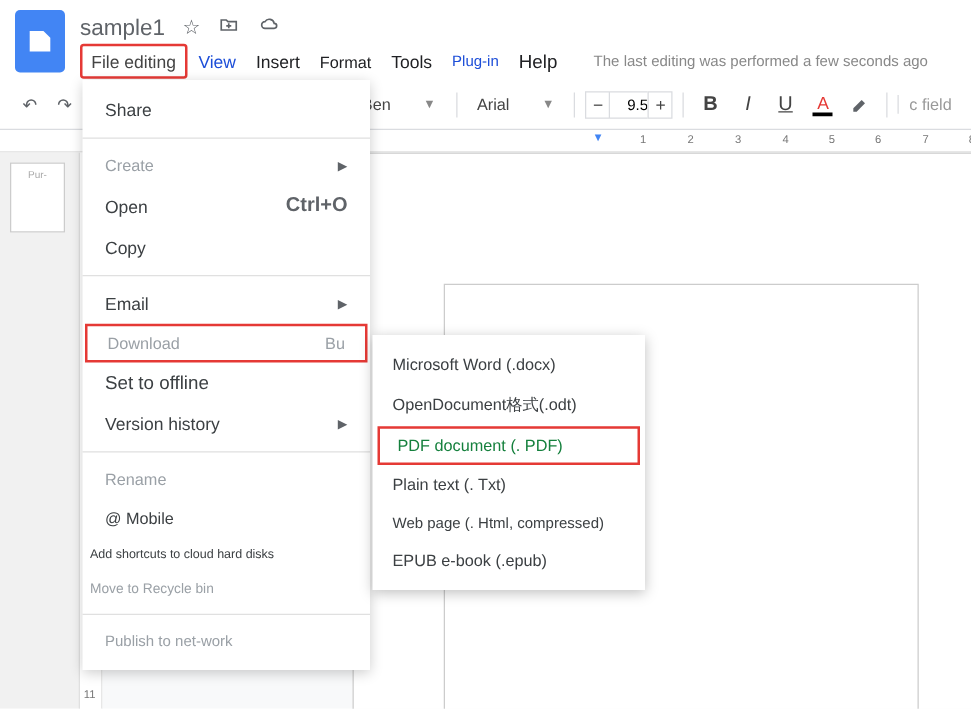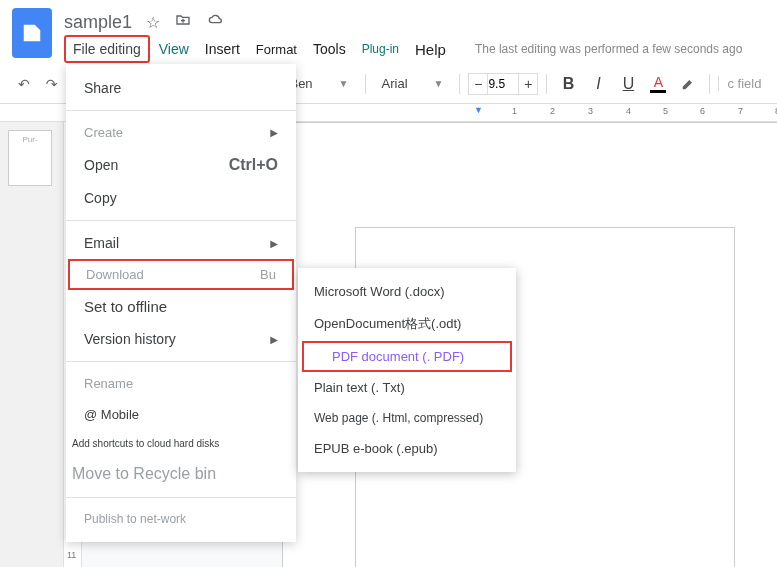--- a/index.html
+++ b/index.html
@@ -6,33 +6,33 @@
 body { width: 777px; height: 567px; overflow: hidden; background: #fff; position: relative; }
 
 .header { height: 64px; display: flex; align-items: flex-start; padding: 8px 12px; }
 .docs-icon { width: 40px; height: 50px; background: #4285f4; border-radius: 4px; display: flex; align-items: center; justify-content: center; margin-right: 12px; }
 .docs-icon svg { width: 22px; height: 28px; }
 .title-area { flex: 1; }
 .title-row { display: flex; align-items: center; gap: 14px; height: 28px; }
 .doc-title { font-size: 18px; color: #5f6368; }
 .title-icon { color: #5f6368; cursor: pointer; }
 .menu-row { display: flex; align-items: center; gap: 2px; height: 26px; }
-.menu-item { padding: 4px 7px; font-size: 14px; color: #0f766e; cursor: pointer; border-radius: 3px; }
+.menu-item { padding: 4px 7px; font-size: 14px; color: #1d4ed8; cursor: pointer; border-radius: 3px; }
 .menu-item.highlighted { border: 2px solid #e53935; color: #444; }
 .menu-item.dark { color: #202124; }
 .status-text { font-size: 12px; color: #888; margin-left: 20px; }
 
 .toolbar { height: 40px; background: #fff; border-bottom: 1px solid #dadce0; display: flex; align-items: center; padding: 0 12px; gap: 4px; }
 .tb-btn { padding: 4px 6px; color: #5f6368; cursor: pointer; font-size: 14px; border-radius: 3px; }
 .tb-sep { width: 1px; height: 20px; background: #dadce0; margin: 0 4px; }
 .tb-select { display: flex; align-items: center; gap: 26px; padding: 4px 8px; font-size: 13px; color: #444; cursor: pointer; }
 .tb-select .arrow { color: #888; font-size: 10px; }
 .font-size-box { display: flex; align-items: center; }
 .fs-btn { width: 20px; height: 22px; border: 1px solid #dadce0; display: flex; align-items: center; justify-content: center; font-size: 14px; cursor: pointer; color: #444; }
-.fs-input { width: 30px; height: 22px; border: 1px solid #dadce0; border-left: none; border-right: none; text-align: left; font-size: 12px; }
+.fs-input { width: 30px; height: 22px; border: 1px solid #dadce0; border-left: none; border-right: none; text-align: right; font-size: 12px; }
 .fmt-btn { width: 26px; height: 26px; display: flex; align-items: center; justify-content: center; cursor: pointer; font-size: 16px; color: #444; }
 .text-color { flex-direction: column; gap: 0; font-size: 14px; }
 .color-bar { width: 16px; height: 3px; background: #000; }
 .cfield { border-left: 1px solid #dadce0; padding-left: 8px; font-size: 13px; color: #999; }
 
 .ruler-h { height: 18px; background: #fff; border-bottom: 1px solid #e0e0e0; position: relative; overflow: hidden; font-size: 9px; color: #777; }
 .ruler-h .marker { position: absolute; top: 1px; color: #4285f4; }
 .ruler-h .tick { position: absolute; top: 2px; }
 
 .workspace { display: flex; height: calc(567px - 64px - 40px - 18px); }
@@ -47,21 +47,21 @@
 .file-menu { position: absolute; left: 66px; top: 64px; width: 230px; background: #fff; box-shadow: 0 2px 10px rgba(0,0,0,0.2); z-index: 10; padding: 8px 0; }
 .fm-item { padding: 8px 18px; font-size: 14px; color: #3c4043; cursor: pointer; display: flex; align-items: center; justify-content: space-between; }
 .fm-item.light { color: #9aa0a6; font-size: 13px; }
 .fm-item.highlighted { border: 2px solid #e53935; margin: 0 2px; padding: 6px 16px; }
 .fm-sep { height: 1px; background: #e0e0e0; margin: 6px 0; }
 .fm-arrow { font-size: 10px; color: #5f6368; }
 .fm-shortcut { font-size: 16px; color: #5f6368; font-weight: bold; }
 
 .sub-menu { position: absolute; left: 298px; top: 268px; width: 218px; background: #fff; box-shadow: 0 2px 10px rgba(0,0,0,0.25); z-index: 11; padding: 8px 0; }
 .sm-item { padding: 8px 16px; font-size: 13px; color: #3c4043; cursor: pointer; }
-.sm-item.highlighted { border: 2px solid #e53935; margin: 0 4px; padding: 6px 28px; color: #8b5cf6; }
+.sm-item.highlighted { border: 2px solid #e53935; margin: 0 4px; padding: 6px 14px; color: #15803d; }
 </style>
 </head>
 <body>
 
 <div class="header">
   <div class="docs-icon">
     <svg viewBox="0 0 24 24" fill="#fff">
         <path d="M3 3h12l6 6v12H3V3zm3 8h12v2H6v-2zm0 4h12v2H6v-2zm0-8h8v2H6V7z"></path>
       </svg>
   </div>
@@ -203,21 +203,21 @@
   <div class="fm-sep"></div>
   <div class="fm-item light">
       <span>Rename</span>
     </div>
   <div class="fm-item" style="padding-left:18px;font-size:13px">
       <span>@ Mobile</span>
     </div>
   <div class="fm-item" style="padding-left:6px;font-size:10px">
       <span>Add shortcuts to cloud hard disks</span>
     </div>
-  <div class="fm-item light" style="padding-left:6px;font-size:16px">
+  <div class="fm-item light" style="padding-left:6px;font-size:11px">
       <span>Move to Recycle bin</span>
     </div>
   <div class="fm-sep"></div>
   <div class="fm-item light" style="font-size:12px;line-height:1.2">
       <span>Publish to net-work</span>
     </div>
 </div>
 
 <div class="sub-menu">
   <div class="sm-item">Microsoft Word (.docx)</div>

